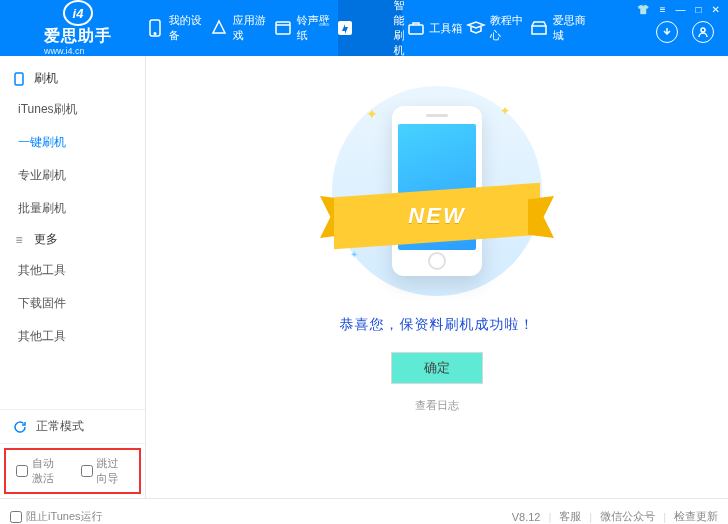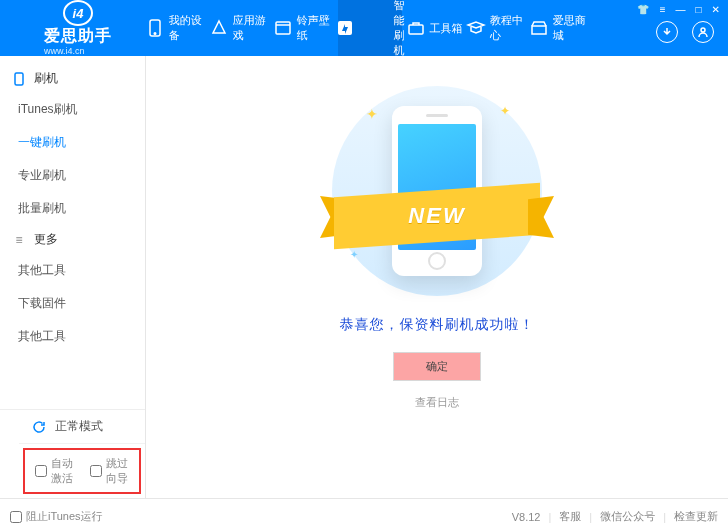--- a/index.html
+++ b/index.html
@@ -23,21 +23,21 @@
 
 
 .body { display: flex; height: calc(524px - 56px - 26px); }
 .sidebar { width: 146px; border-right: 1px solid #e6e6e6; display: flex; flex-direction: column; font-size: 12px; color: #555; }
 .side-top { flex: 1; overflow: auto; padding-top: 8px; }
 .side-group-h { display: flex; align-items: center; gap: 8px; padding: 6px 12px; color: #333; font-size: 12px; }
 .side-ico { color: #0085ff; width: 14px; display: inline-flex; justify-content: center; }
 .side-item { padding: 8px 0 8px 18px; cursor: pointer; color: #555; }
 .side-item.active { color: #0085ff; }
 
-.side-bottom { border-top: 1px solid #eee; padding-left: 19px; }
+.side-bottom { border-top: 1px solid #eee; }
 .mode-row, .dev-row { display: flex; align-items: center; padding: 8px 12px; gap: 8px; border-bottom: 1px solid #f2f2f2; }
 .mode-ico { color: #0085ff; width: 16px; height: 16px; display: inline-flex; align-items: center; justify-content: center; }
 .dev-storage { background: #0085ff; color: #fff; font-size: 10px; padding: 1px 6px; border-radius: 3px; margin-left: 24px; }
 .dev-name { font-size: 12px; color: #333; font-weight: 500; }
 .check-row { border: 2px solid #e33; padding: 6px 10px; margin: 4px; display: flex; gap: 16px; }
 .ck { display: flex; align-items: center; gap: 4px; font-size: 11px; color: #888; }
 .ck input { width: 12px; height: 12px; }
 
 
 .main { flex: 1; background: #fff; display: flex; flex-direction: column; align-items: center; padding-top: 30px; }
@@ -49,21 +49,21 @@
 .sparkle { position:absolute; color:#ffd84d; font-size:14px; }
 .sp1{top:20px;left:34px;} .sp2{top:18px;right:32px;font-size:12px;} .sp3{bottom:36px;left:18px;font-size:10px;color:#7fd0ff;} .sp4{bottom:58px;right:20px;font-size:10px;color:#7fd0ff;}
 .ribbon { position:absolute; left:-12px; right:-12px; top:104px; height:52px; display:flex; align-items:center; justify-content:center; }
 .ribbon-band { position:absolute; inset:0 14px; background:#ffcc33; transform:skewY(-4deg); }
 .ribbon-end { position:absolute; width:26px; height:42px; background:#f5b400; top:6px; }
 .ribbon-end.l { left:0; clip-path: polygon(0 0,100% 8%,100% 92%,0 100%,40% 50%); }
 .ribbon-end.r { right:0; clip-path: polygon(0 8%,100% 0,60% 50%,100% 100%,0 92%); }
 .ribbon-txt { position:relative; color:#fff; font-weight:800; font-size:22px; letter-spacing:2px; font-style:italic; text-shadow:0 1px 0 #e6a800; }
 
 .msg { margin-top: 20px; font-size: 14px; color: #1d4ed8; letter-spacing: 1px; text-align: right; }
-.ok-btn { margin-top: 18px; border: 1px solid #d8d8d8; background: #fca5a5; padding: 6px 32px; font-size: 11px; color: #444; cursor: pointer; }
+.ok-btn { margin-top: 18px; border: 1px solid #d8d8d8; background: #5eead4; padding: 6px 32px; font-size: 13px; color: #444; cursor: pointer; }
 .loglink { margin-top: 14px; font-size: 11px; color: #999; cursor: pointer; }
 
 
 .footer { height: 26px; border-top: 1px solid #e6e6e6; display: flex; align-items: flex-end; font-size: 11px; color: #888; padding: 0 10px; }
 .footer .ck { color: #888; }
 .footer-r { margin-left: auto; display: flex; align-items: center; gap: 8px; }
 .sep { color: #ddd; }
 </style>
 </head>
 <body>

